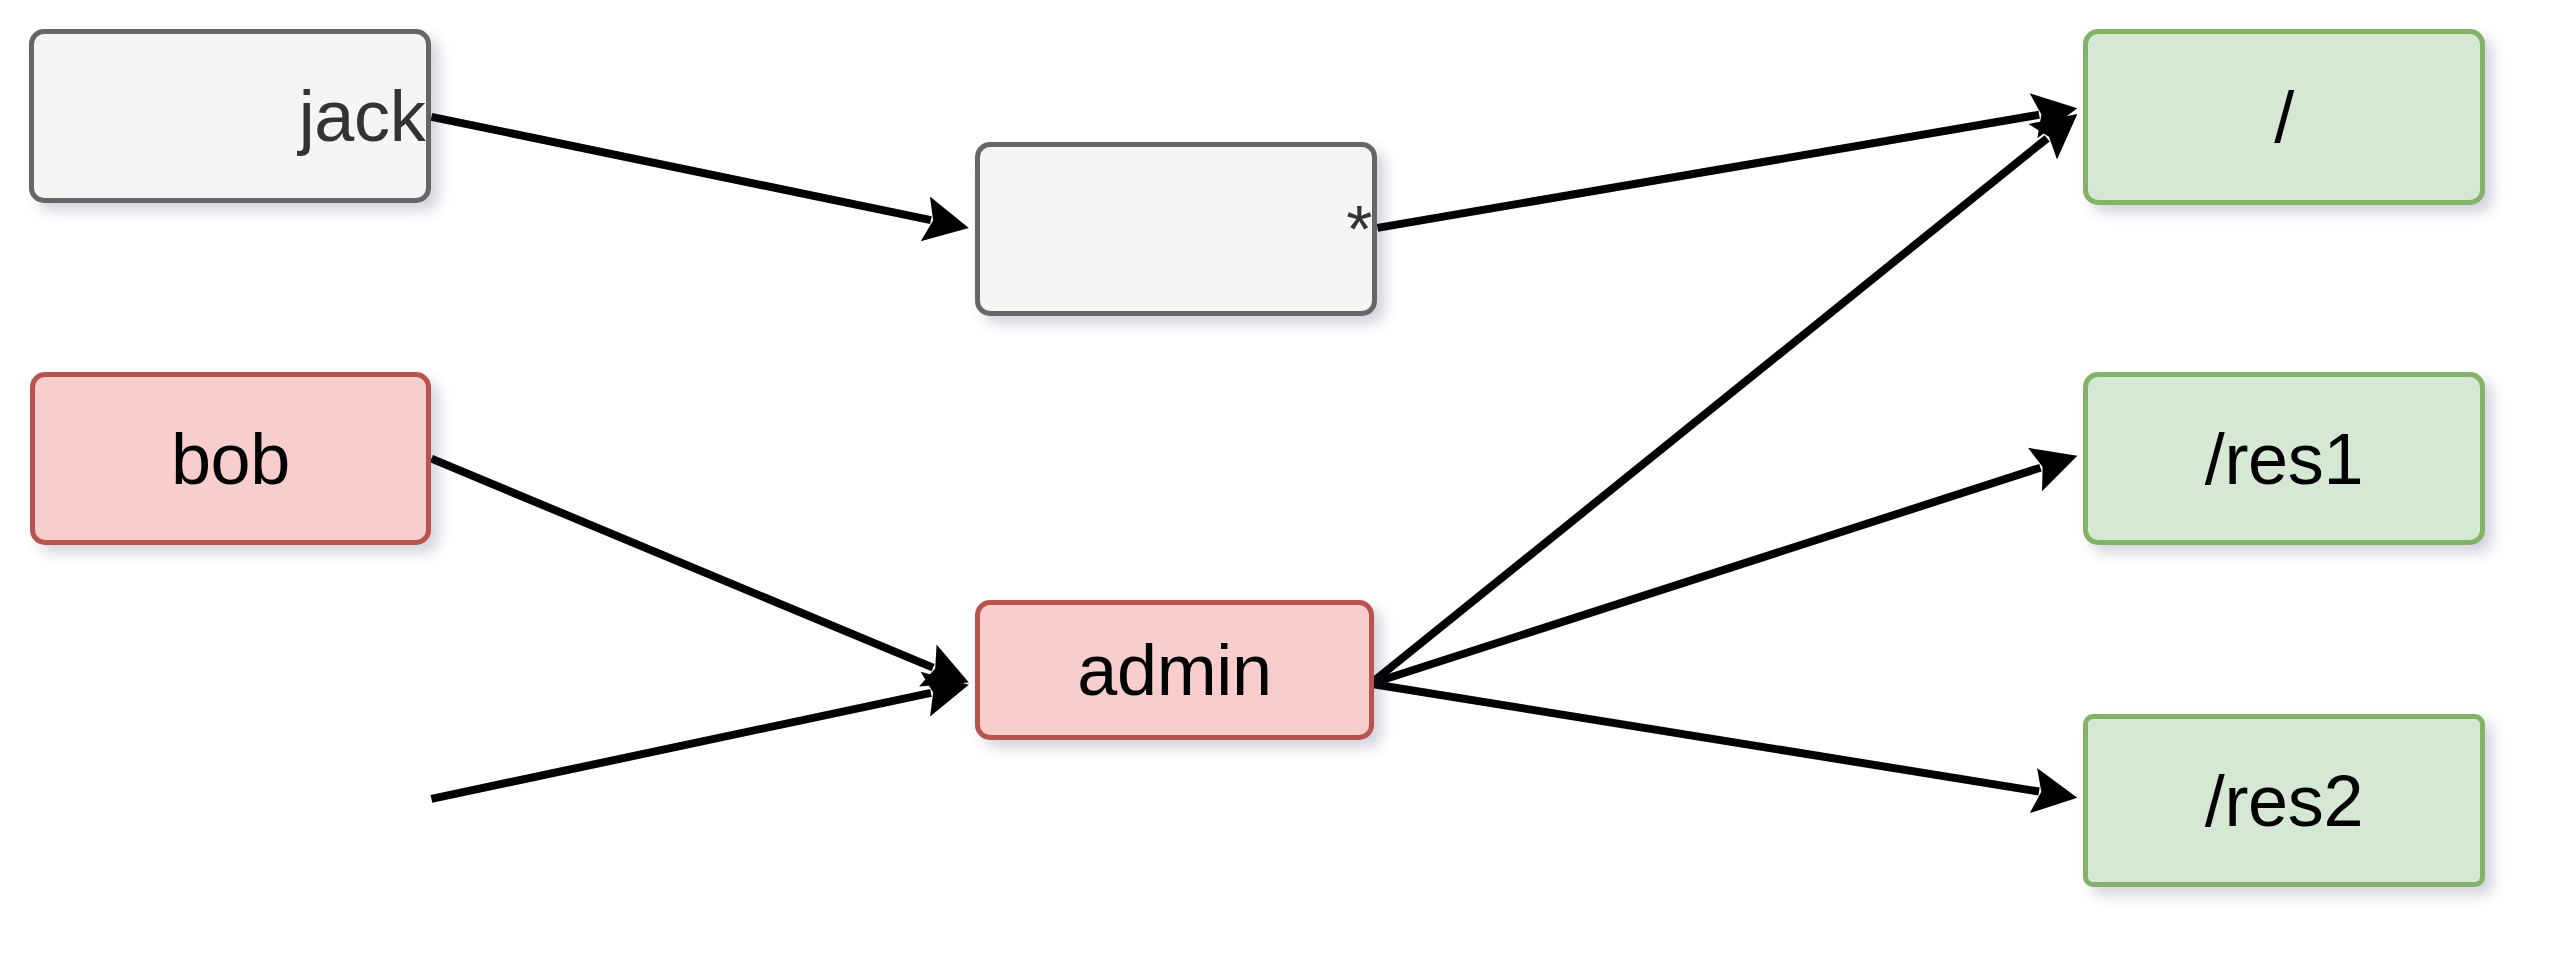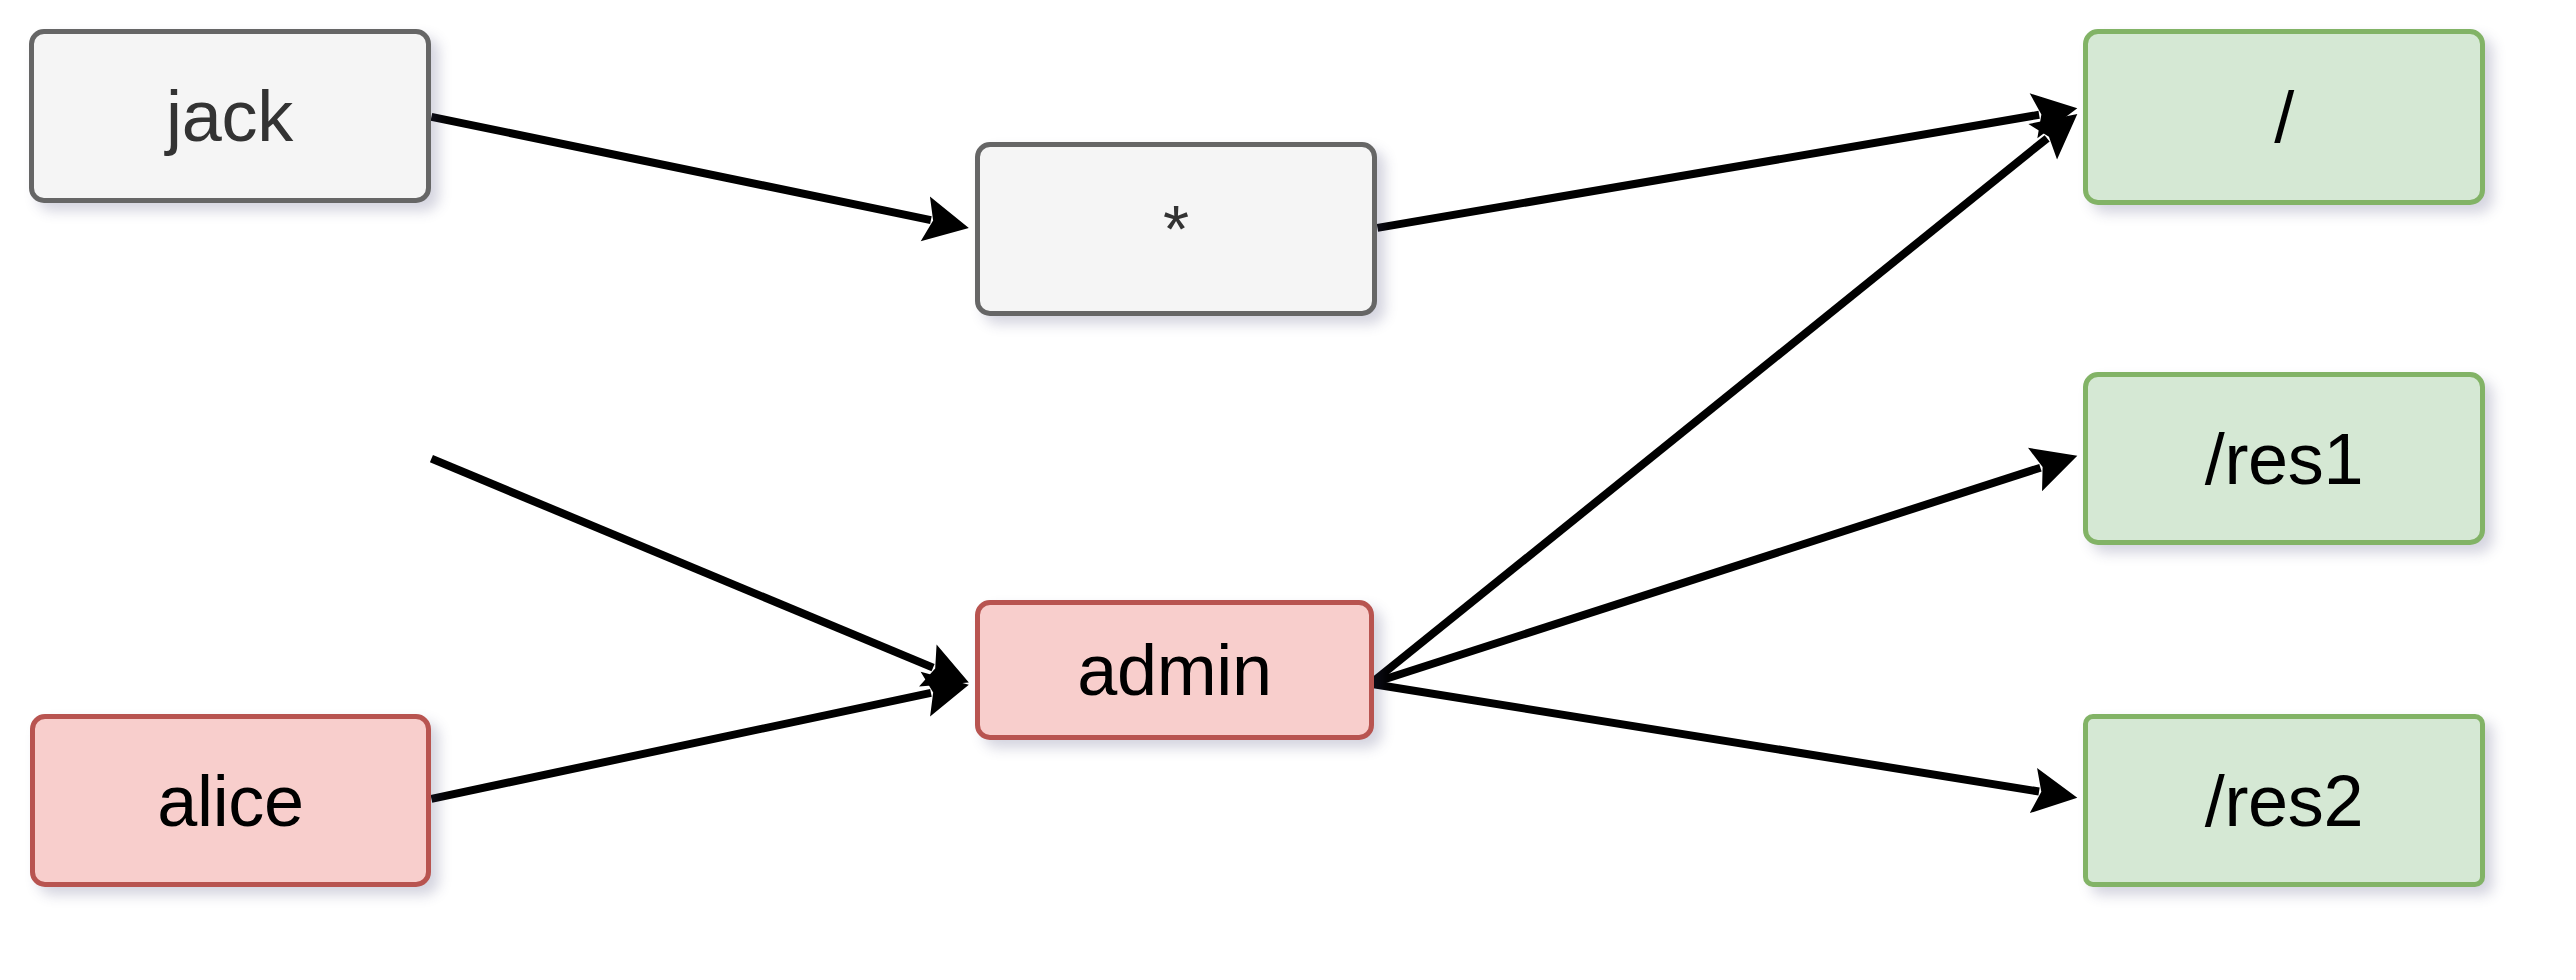--- a/index.html
+++ b/index.html
@@ -60,20 +60,21 @@
   .node-label {
     display: block;
     line-height: 1;
     letter-spacing: -0.3px;
     white-space: nowrap;
   }
 
   .node.subject-default {
     background: #f5f5f5;
     border-color: #666666;
+    justify-content: flex-end;
   }
   .node.subject-default .node-label {
     color: #333333;
   }
 
   .node.subject-role {
     background: #f8cecc;
     border-color: #b85450;
   }
   .node.subject-role .node-label {
@@ -130,25 +131,25 @@
       </g>
     </svg>
 
   <div id="node-layer">
       <div class="node subject-default" style="left: 28.5px; top: 28.5px; width: 402px; height: 174px;">
         <span class="node-label" style="font-size: 72px;">jack</span>
       </div>
       <div class="node subject-default wildcard" style="left: 975px; top: 142px; width: 402px; height: 174px;">
         <span class="node-label" style="font-size: 67px;">*</span>
       </div>
+      <div class="node subject-role" style="left: 30px; top: 372px; width: 401px; height: 173px;">
+        <span class="node-label" style="font-size: 72px;">bob</span>
+      </div>
       <div class="node subject-role" style="left: 975px; top: 600px; width: 399px; height: 140px;">
         <span class="node-label" style="font-size: 72px;">admin</span>
-      </div>
-      <div class="node subject-role" style="left: 30px; top: 714px; width: 401px; height: 173px;">
-        <span class="node-label" style="font-size: 72px;">alice</span>
       </div>
       <div class="node resource" style="left: 2083px; top: 28.5px; width: 402px; height: 176px;">
         <span class="node-label" style="font-size: 72px;">/</span>
       </div>
       <div class="node resource" style="left: 2083px; top: 372px; width: 402px; height: 173px;">
         <span class="node-label" style="font-size: 72px;">/res1</span>
       </div>
       <div class="node resource" style="left: 2083px; top: 714px; width: 402px; height: 173px; border-radius: 10px;">
         <span class="node-label" style="font-size: 72px;">/res2</span>
       </div>

